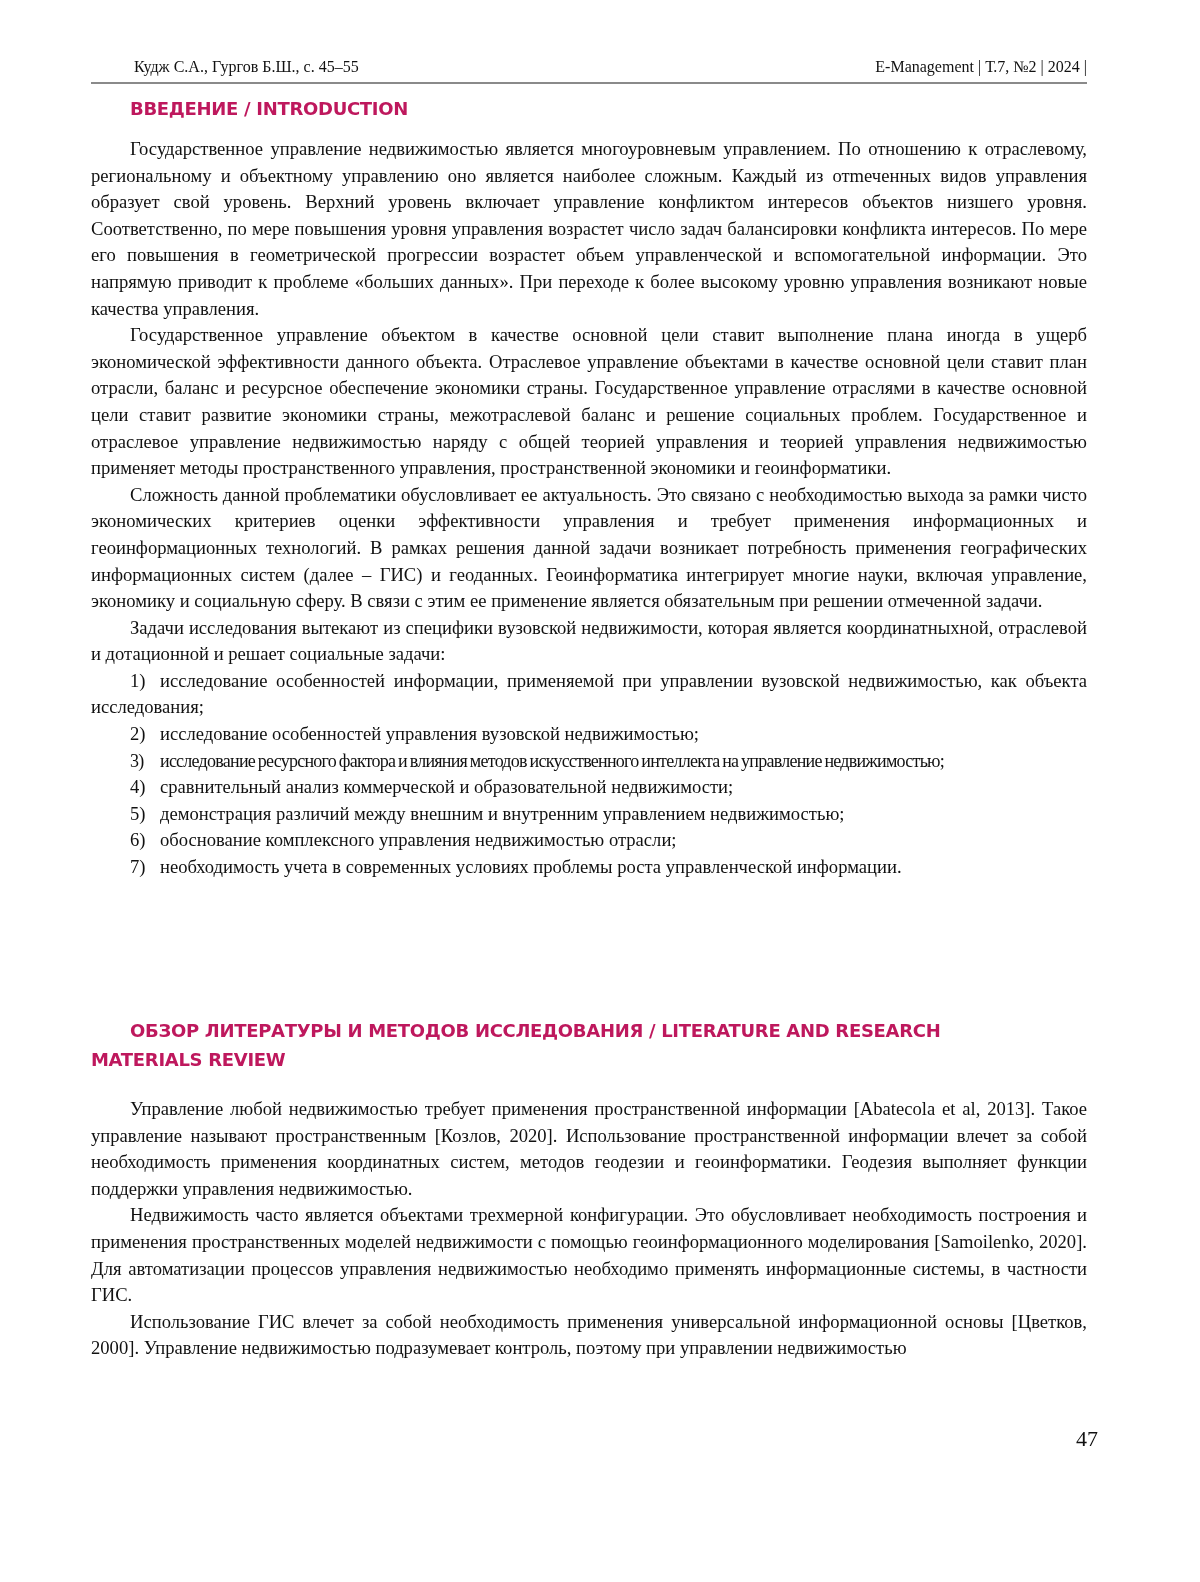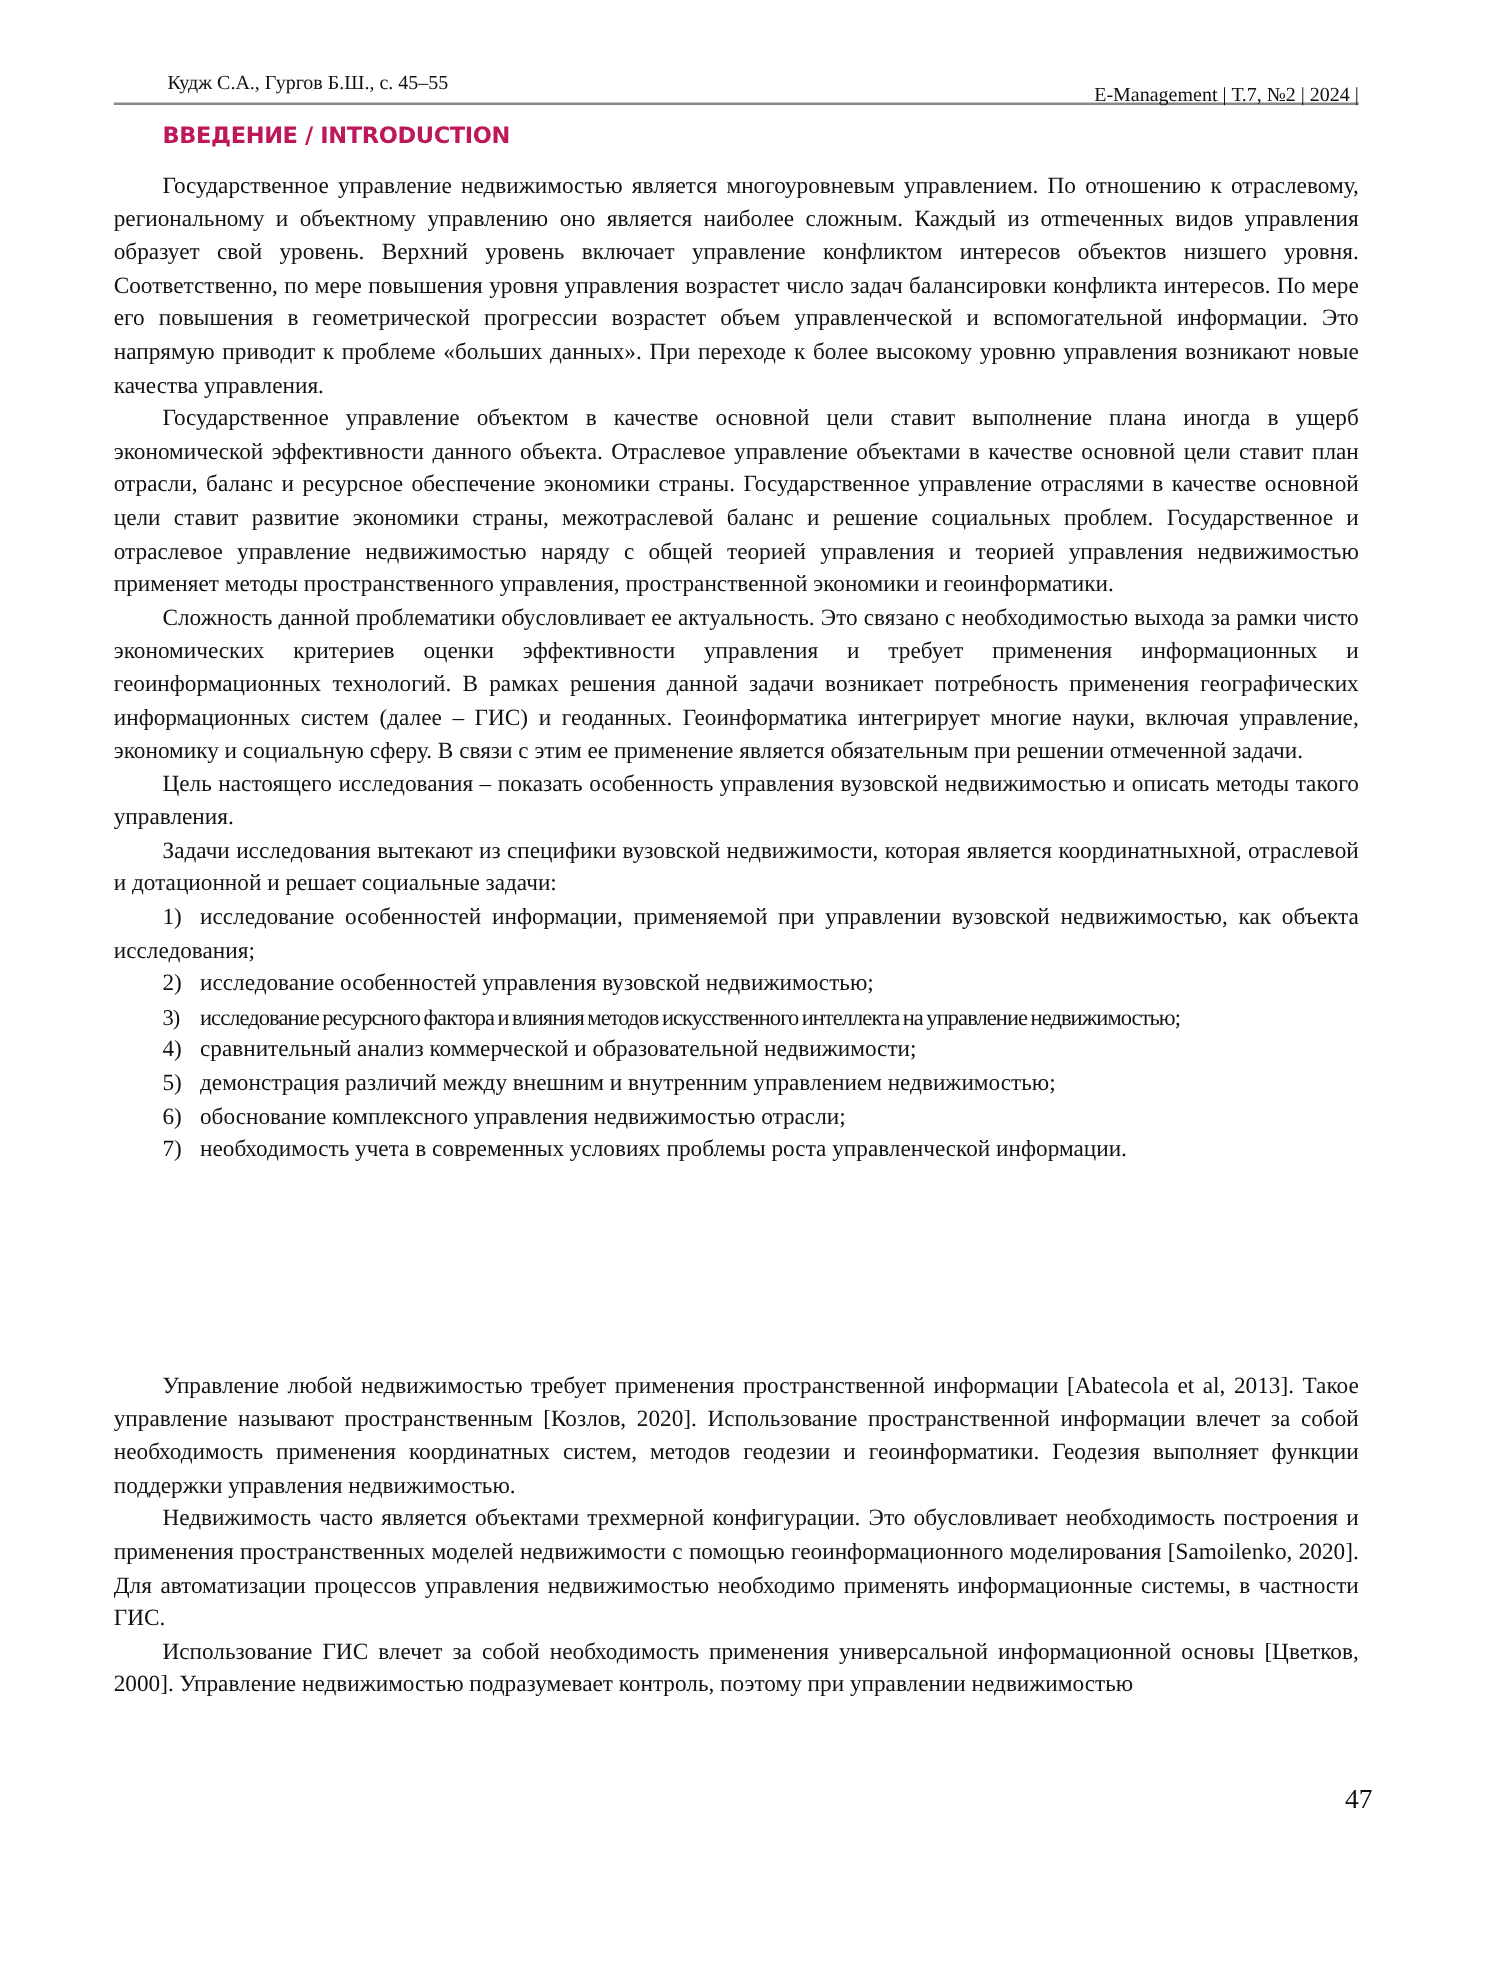--- a/index.html
+++ b/index.html
@@ -4,21 +4,21 @@
 <style>
   html, body { margin: 0; padding: 0; background: #ffffff; }
   body { width: 1200px; height: 1582px; position: relative; overflow: hidden; color: #111; }
   .page { position: absolute; left: 0; top: 0; width: 1200px; height: 1582px; }
   .running-head {
     position: absolute; left: 91px; top: 56px; width: 996px; height: 26px;
     border-bottom: 2px solid #8a8a8a;
     font-family: "Liberation Serif", serif; font-size: 16px; line-height: 22px;
   }
   .running-head .left { position: absolute; left: 0; top: 0; margin-left: 43px; }
-  .running-head .right { position: absolute; right: 0; top: 10px; margin-left: 12px; }
+  .running-head .right { position: absolute; right: 0; top: 0; margin-left: 12px; }
   .h {
     position: absolute; left: 130px;
     font-family: "DejaVu Sans", sans-serif; font-weight: bold; font-size: 18px;
     letter-spacing: -0.3px; color: #be185d;
   }
   .h1 { top: 98px; }
   .h2 { top: 1016px; width: 960px; line-height: 29px; left: 91px; text-indent: 39px; }
   .body {
     position: absolute; left: 91px; width: 996px;
     font-family: "Liberation Serif", serif; font-size: 18.6px; line-height: 26.6px;
@@ -44,33 +44,33 @@
     <span class="left">Кудж С.А., Гургов Б.Ш., с. 45–55</span>
     <span class="right">E-Management | Т.7, №2 | 2024 |</span>
   </div>
 
   <div class="h h1">ВВЕДЕНИЕ / INTRODUCTION</div>
 
   <div class="body b1">
     <p>Государственное управление недвижимостью является многоуровневым управлением. По отношению к отраслевому, региональному и объектному управлению оно является наиболее сложным. Каждый из от­mеченных видов управления образует свой уровень. Верхний уровень включает управление конфликтом ин­тересов объектов низшего уровня. Соответственно, по мере повышения уровня управления возрастет число задач балансировки конфликта интересов. По мере его повышения в геометрической прогрессии возрастет объем управленческой и вспомогательной информации. Это напрямую приводит к проблеме «больших дан­ных». При переходе к более высокому уровню управления возникают новые качества управления.</p>
     <p>Государственное управление объектом в качестве основной цели ставит выполнение плана иногда в ущерб экономической эффективности данного объекта. Отраслевое управление объектами в качестве основной цели ставит план отрасли, баланс и ресурсное обеспечение экономики страны. Государственное управление отраслями в качестве основной цели ставит развитие экономики страны, межотраслевой баланс и решение социальных проблем. Государственное и отраслевое управление недвижимостью наряду с общей теорией управления и теорией управления недвижимостью применяет методы пространственного управления, про­странственной экономики и геоинформатики.</p>
     <p>Сложность данной проблематики обусловливает ее актуальность. Это связано с необходимостью выхо­да за рамки чисто экономических критериев оценки эффективности управления и требует применения ин­формационных и геоинформационных технологий. В рамках решения данной задачи возникает потребность применения географических информационных систем (далее – ГИС) и геоданных. Геоинформатика инте­грирует многие науки, включая управление, экономику и социальную сферу. В связи с этим ее применение является обязательным при решении отмеченной задачи.</p>
-    <p>Цель настоящего исследования – показать особенность управления вузовской недвижимостью и опи­сать методы такого управления.</p>
     <p>Задачи исследования вытекают из специфики вузовской недвижимости, которая является координатных­ной, отраслевой и дотационной и решает социальные задачи:</p>
     <div>
       <p class="list-item"><span class="num">1)</span><span>исследование особенностей информации, применяемой при управлении вузовской недвижимостью, как объекта исследования;</span></p>
       <p class="list-item"><span class="num">2)</span><span>исследование особенностей управления вузовской недвижимостью;</span></p>
       <p class="list-item condensed"><span class="num">3)</span><span>исследование ресурсного фактора и влияния методов искусственного интеллекта на управление недвижимостью;</span></p>
       <p class="list-item"><span class="num">4)</span><span>сравнительный анализ коммерческой и образовательной недвижимости;</span></p>
       <p class="list-item"><span class="num">5)</span><span>демонстрация различий между внешним и внутренним управлением недвижимостью;</span></p>
       <p class="list-item"><span class="num">6)</span><span>обоснование комплексного управления недвижимостью отрасли;</span></p>
       <p class="list-item"><span class="num">7)</span><span>необходимость учета в современных условиях проблемы роста управленческой информации.</span></p>
     </div>
   </div>
 
+  <div class="h h2">ОБЗОР ЛИТЕРАТУРЫ И МЕТОДОВ ИССЛЕДОВАНИЯ / LITERATURE AND RESEARCH MATERIALS REVIEW</div>
 
   <div class="body b2">
     <p>Управление любой недвижимостью требует применения пространственной информации [Abatecola et al, 2013]. Такое управление называют пространственным [Козлов, 2020]. Использование пространственной ин­формации влечет за собой необходимость применения координатных систем, методов геодезии и геоинфор­матики. Геодезия выполняет функции поддержки управления недвижимостью.</p>
     <p>Недвижимость часто является объектами трехмерной конфигурации. Это обусловливает необходимость построения и применения пространственных моделей недвижимости с помощью геоинформационного мо­делирования [Samoilenko, 2020]. Для автоматизации процессов управления недвижимостью необходимо при­менять информационные системы, в частности ГИС.</p>
     <p>Использование ГИС влечет за собой необходимость применения универсальной информационной основы [Цветков, 2000]. Управление недвижимостью подразумевает контроль, поэтому при управлении недвижимостью</p>
   </div>
 
   <div class="page-number">47</div>
 </div>
 

